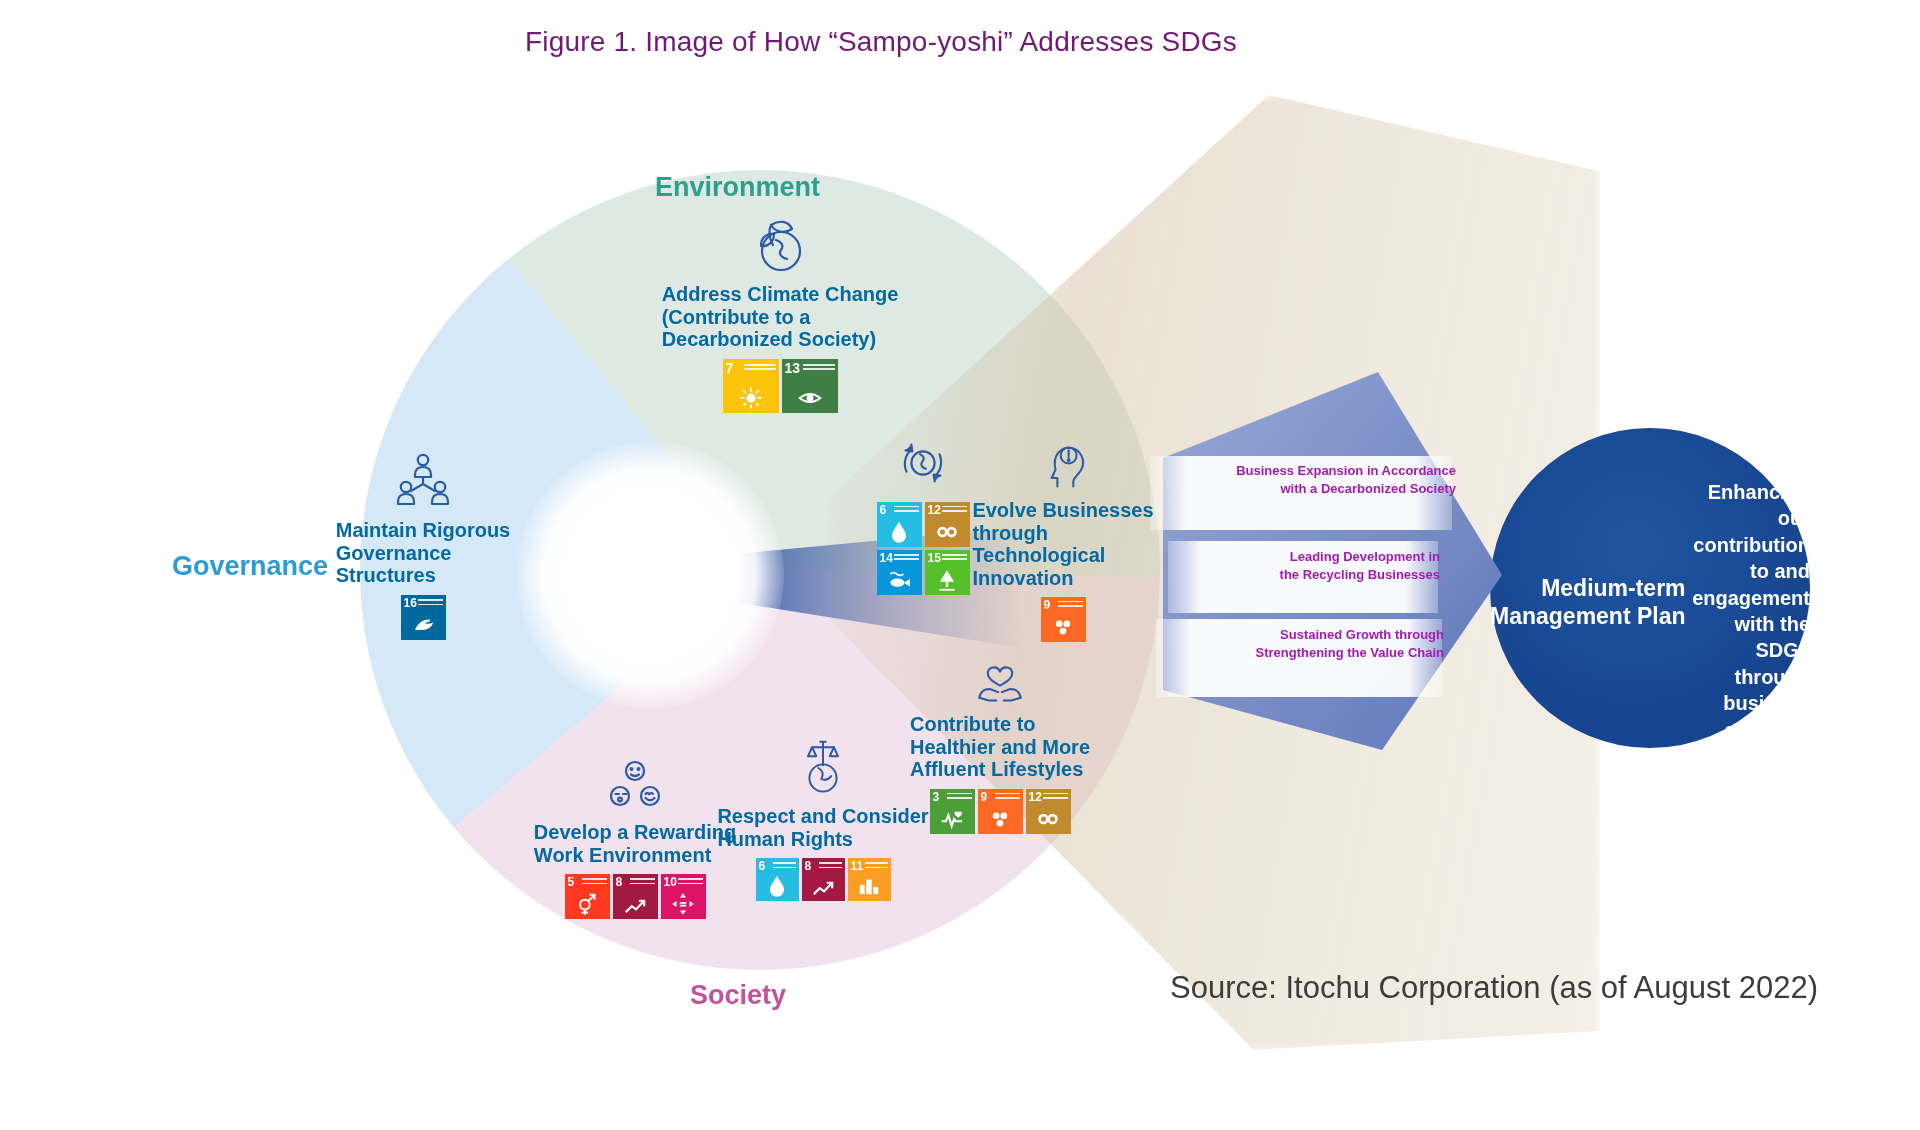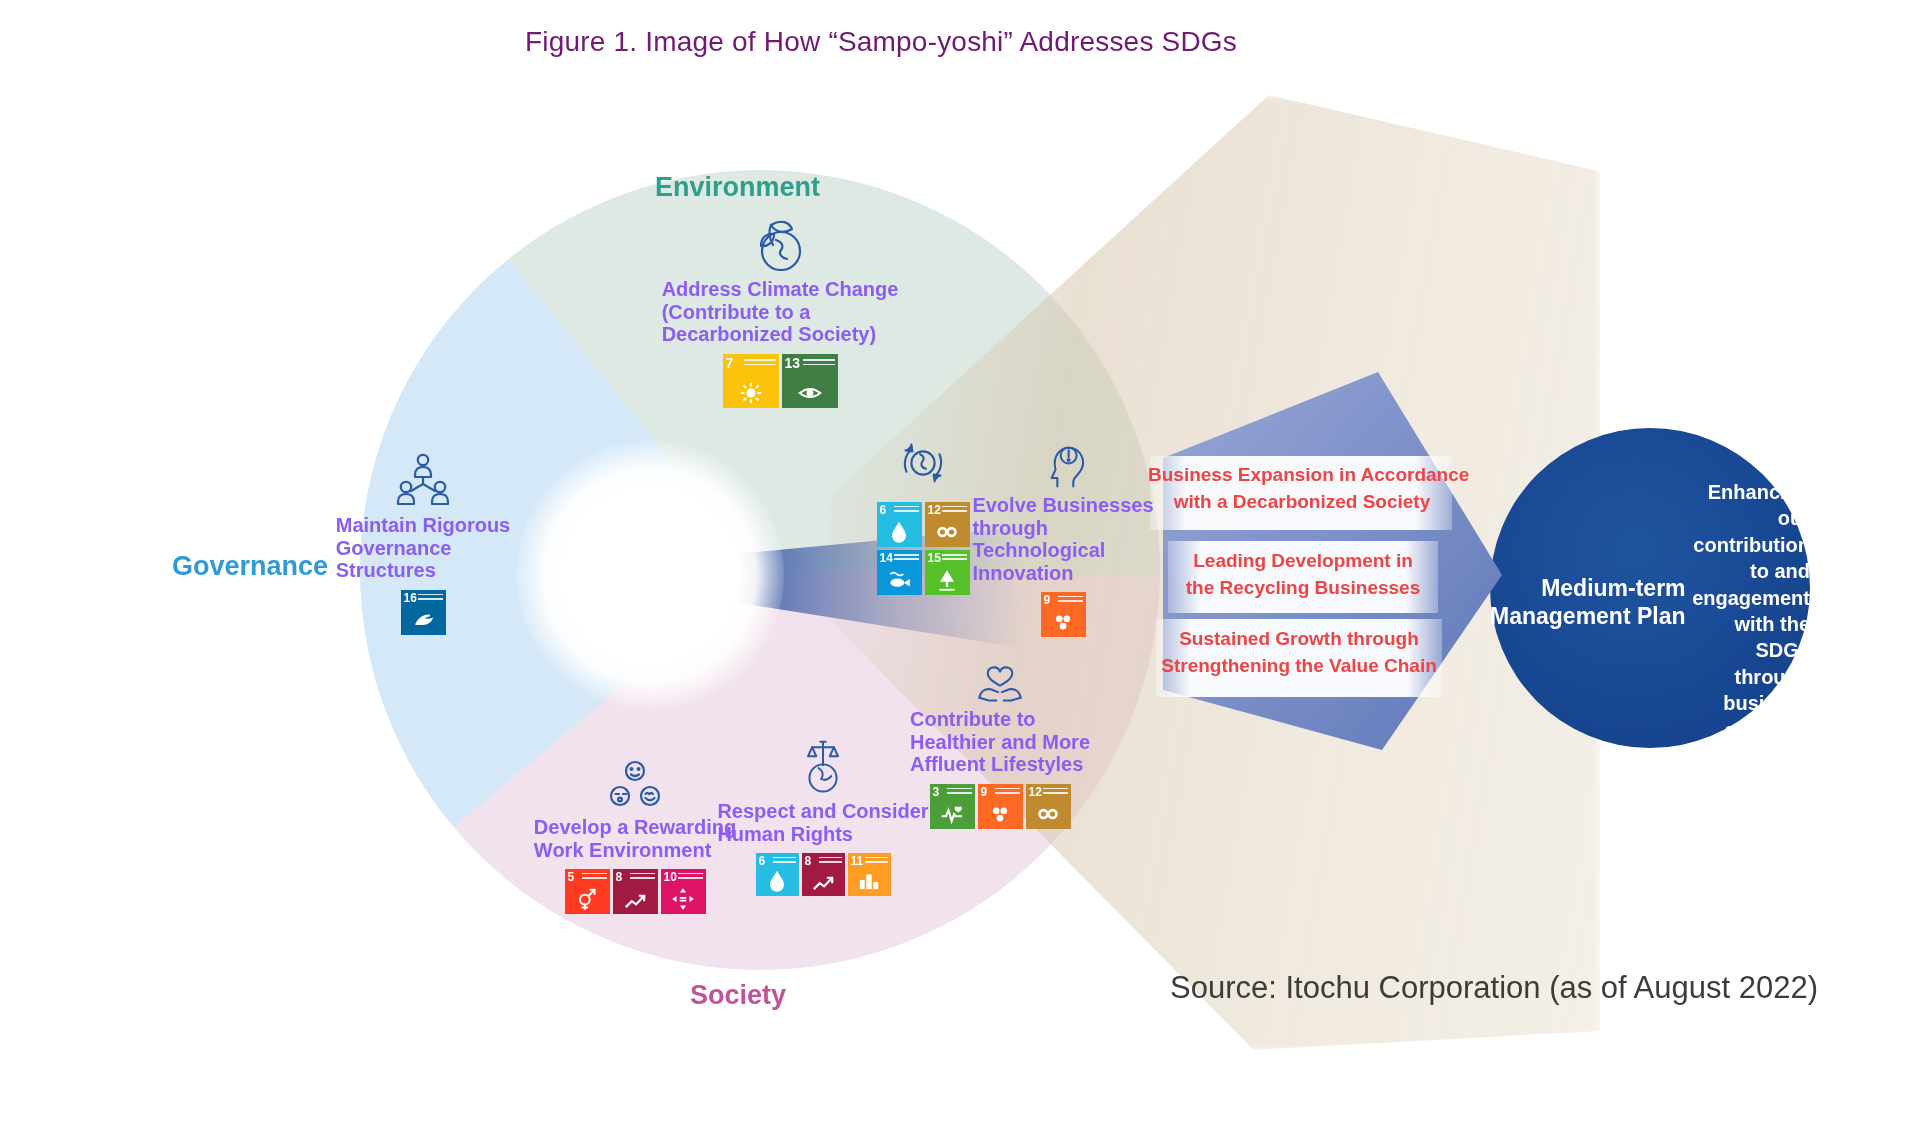--- a/index.html
+++ b/index.html
@@ -31,40 +31,40 @@
     background:linear-gradient(to right, rgba(62,96,170,.95), rgba(100,115,165,.45) 55%, rgba(130,130,155,0));}
 
   
   .sector-label{font-size:27px;font-weight:bold;z-index:5;}
   .lbl-env{left:655px;top:126px;color:#2BA08F;margin-top:46px;}
   .lbl-gov{left:172px;top:551px;color:#2E9BD8;}
   .lbl-soc{left:690px;top:980px;color:#C2519E;}
 
   
   .item{display:flex;flex-direction:column;align-items:center;z-index:4;}
-  .item-text{font-size:20px;font-weight:bold;line-height:1.13;color:#8b5cf6;
-             white-space:pre;text-align:left;}
+  .item-text{font-size:20px;font-weight:bold;line-height:1.13;color:#0369a1;
+             white-space:pre;text-align:left;margin-top:5px;}
   .licon svg{display:block;}
   .licon{flex:none;}
   .sdg-row{display:flex;gap:3px;margin-top:8px;}
   .sdg-grid2{display:grid;grid-template-columns:45px 45px;gap:3px;margin-top:8px;}
   .sdg-tile{position:relative;width:45px;height:45px;flex:none;}
   .tiles-lg .sdg-tile{width:56px;height:54px;}
   .tiles-sm .sdg-tile{width:43px;height:43px;}
   .t-num{position:absolute;top:2px;left:3px;color:#fff;font-weight:bold;font-size:12px;line-height:1;}
   .tiles-lg .t-num{font-size:14px;}
   .t-bars{position:absolute;top:4px;left:17px;right:3px;height:7px;opacity:.85;
     background:repeating-linear-gradient(to bottom,#fff 0 1.5px,transparent 1.5px 4.5px);}
   .tiles-lg .t-bars{left:21px;top:5px;}
   .t-glyph{position:absolute;left:50%;bottom:2px;transform:translateX(-50%);}
   .t-glyph svg{display:block;}
 
   
   #arrow-svg{left:1100px;top:280px;z-index:3;}
-  .bar-text{z-index:5;font-size:19px;font-weight:bold;color:#ef4444;text-align:center;
+  .bar-text{z-index:5;font-size:13px;font-weight:bold;color:#a21caf;text-align:right;
             white-space:pre;line-height:1.42;}
 
   
   .plan-circle{left:1490px;top:428px;width:320px;height:320px;border-radius:50%;z-index:2;
     background:radial-gradient(circle at 45% 38%, #20549f, #16448f 75%);
     display:flex;flex-direction:row;align-items:center;justify-content:flex-start;
     color:#fff;text-align:right;padding-top:30px;box-sizing:border-box;}
   .plan-title{font-size:23px;font-weight:bold;line-height:1.2;white-space:pre;}
   .plan-body{font-size:20px;font-weight:bold;line-height:1.32;width:242px;margin-top:16px;}
 

